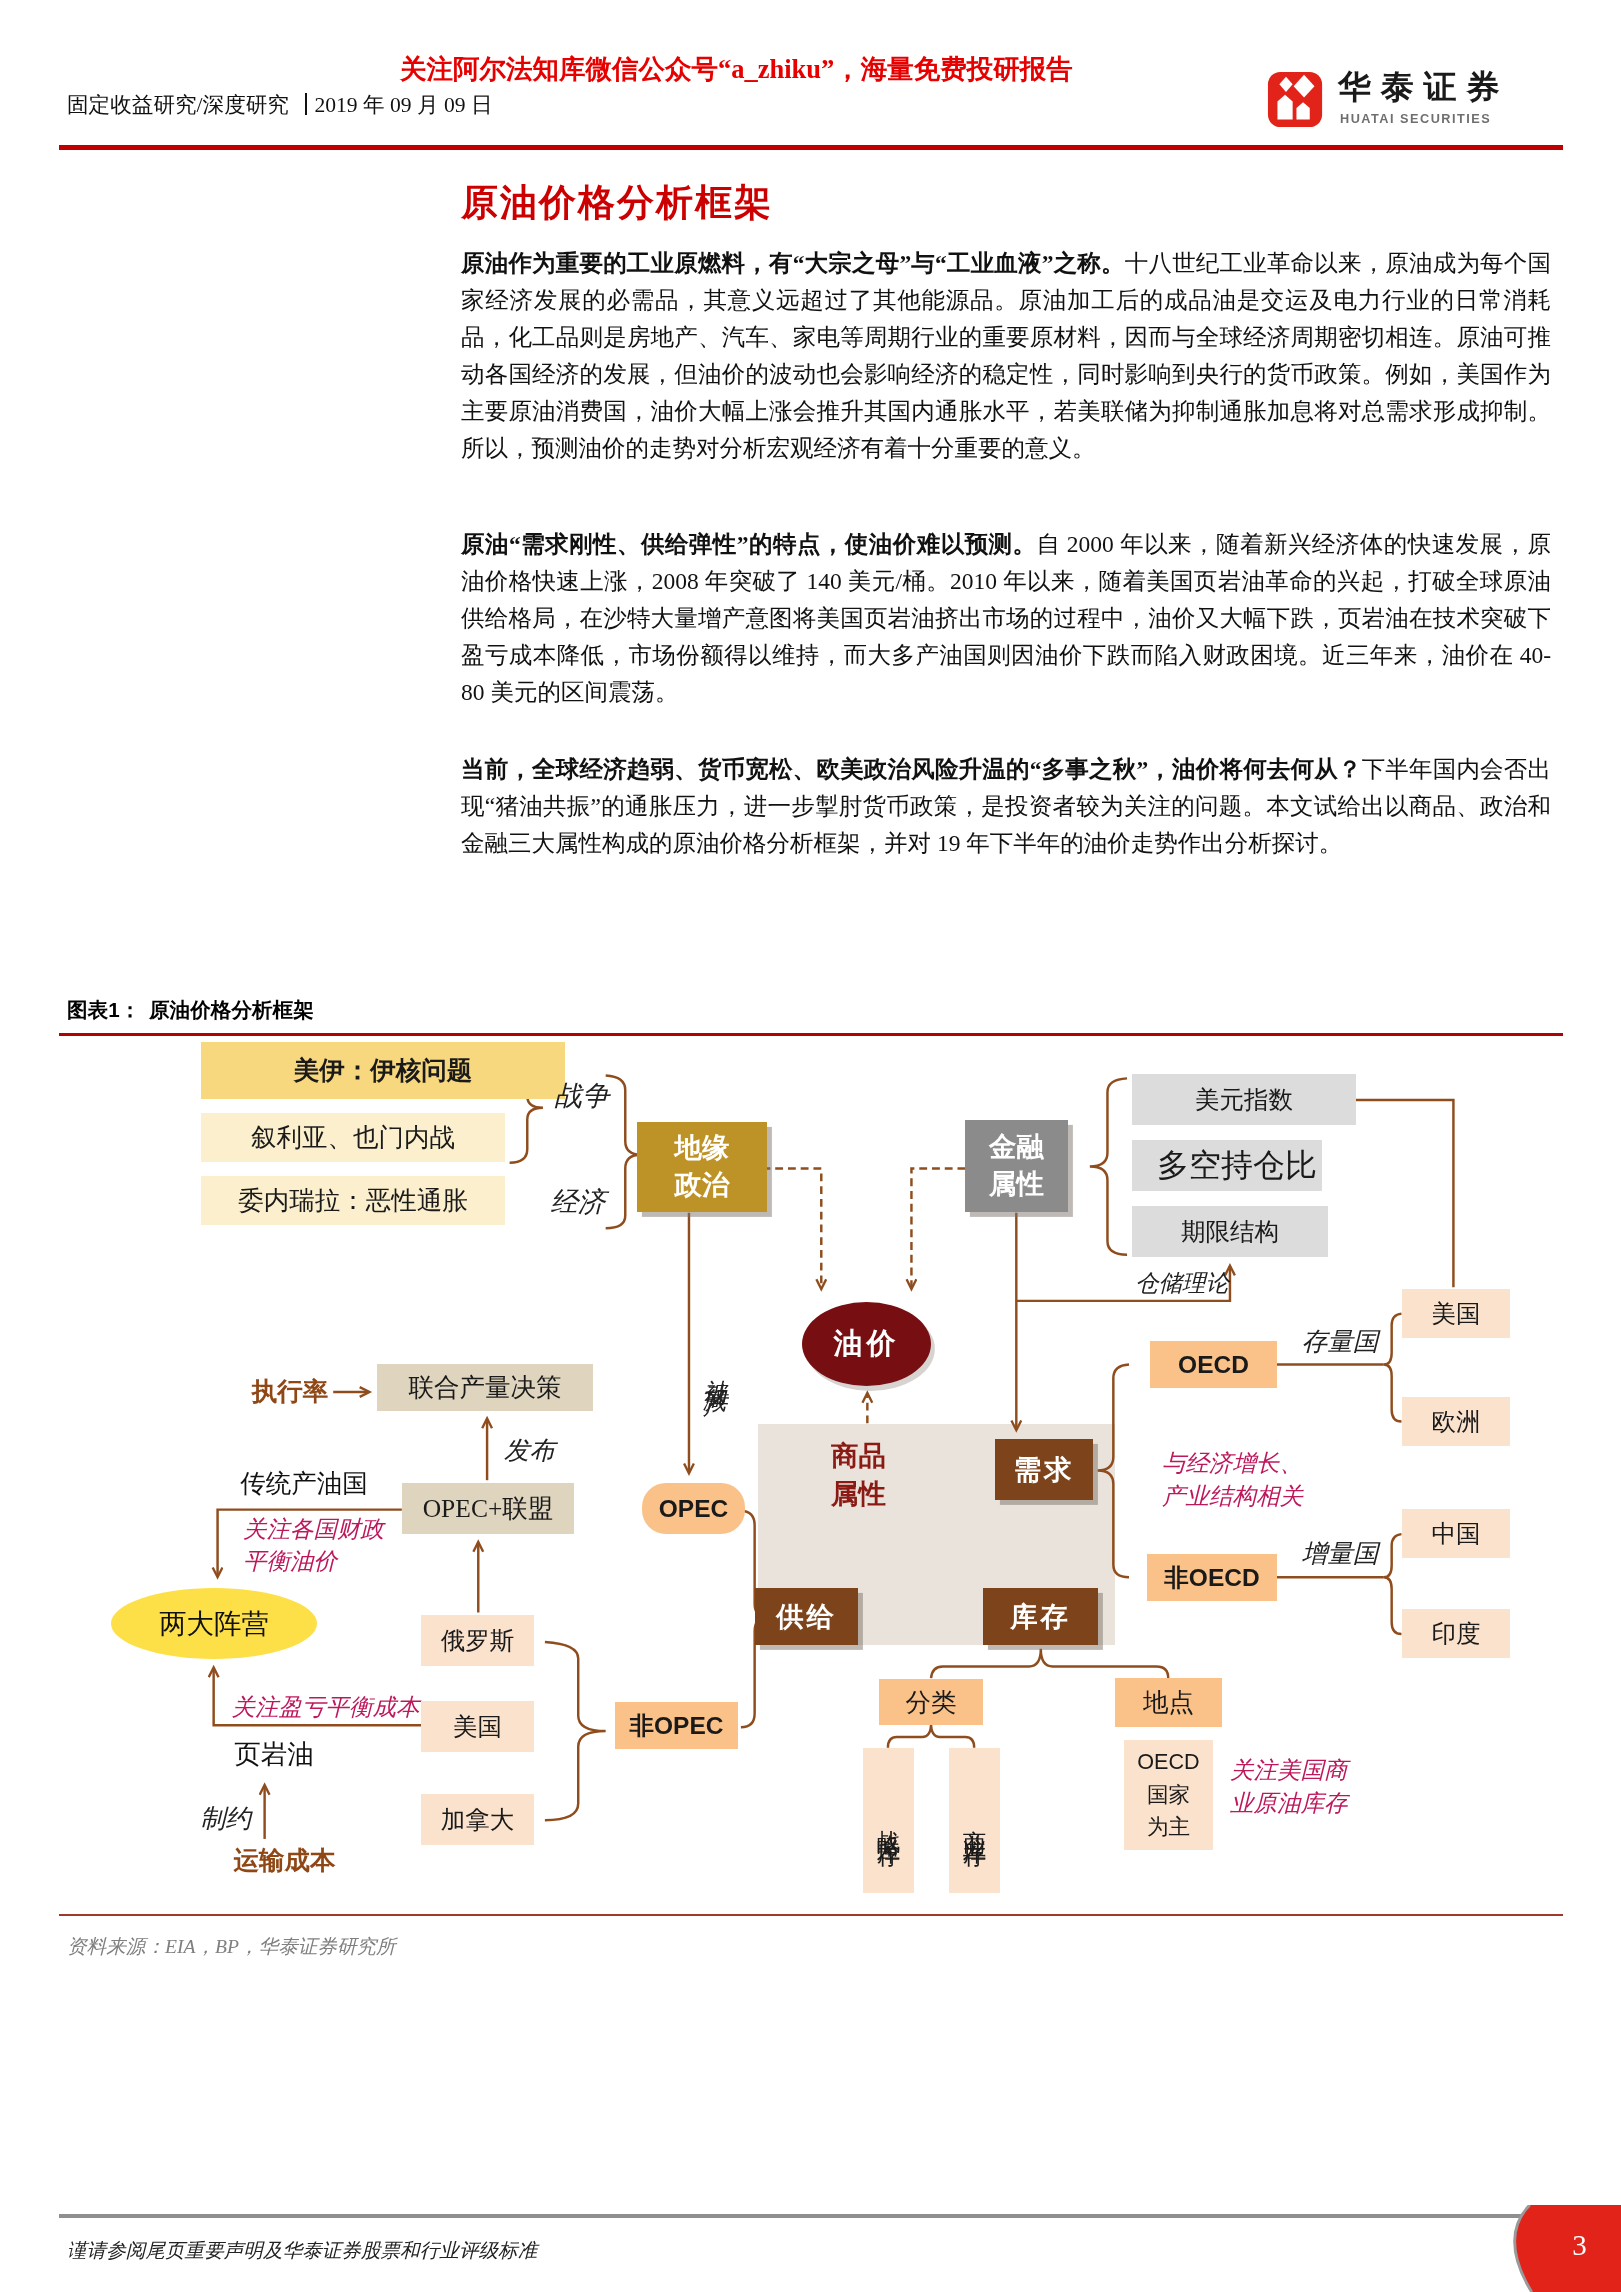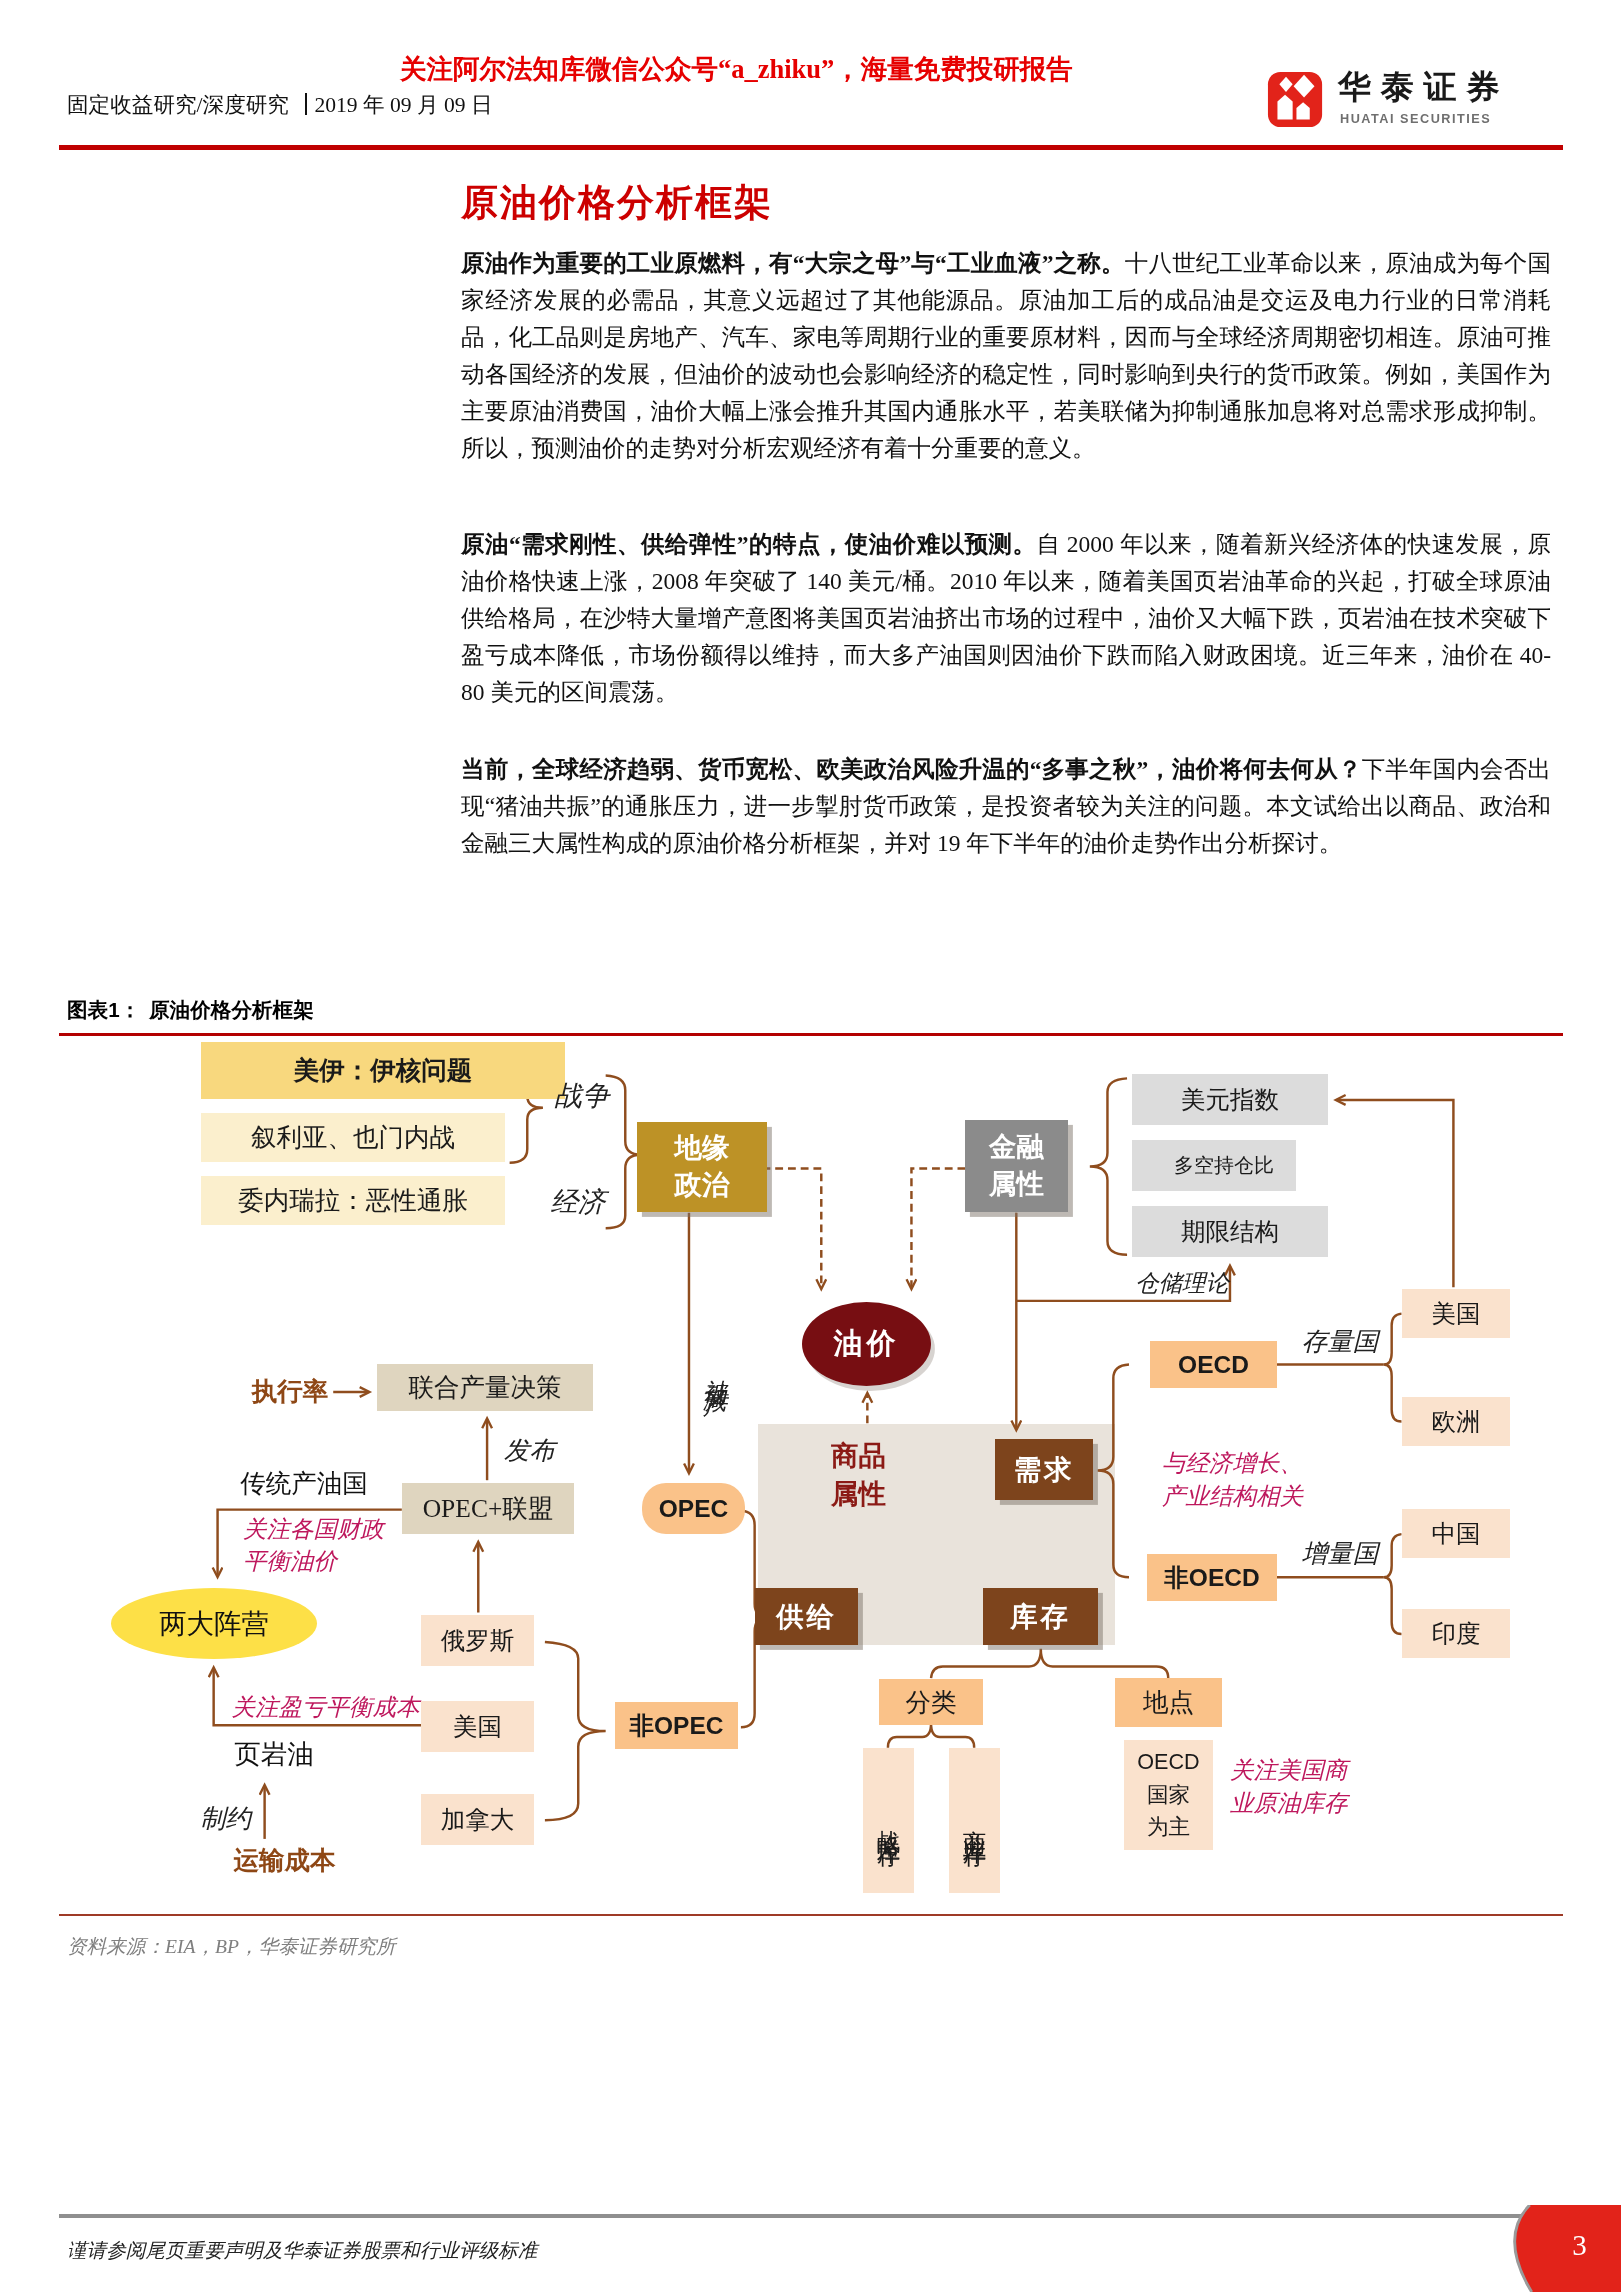--- a/index.html
+++ b/index.html
@@ -129,22 +129,22 @@
   <div class="bx y2 serif" style="left:201px;top:1113px;width:304px;height:49px;font-size:25.5px;">叙利亚、也门内战</div>
   <div class="bx y2 serif" style="left:201px;top:1176px;width:304px;height:49px;font-size:25.5px;">委内瑞拉：恶性通胀</div>
   <div class="bx hand" style="left:545px;top:1076px;width:74px;height:39px;font-size:27.4px;color:#222;">战争</div>
   <div class="bx hand" style="left:541px;top:1182px;width:74px;height:39px;font-size:27.4px;color:#222;">经济</div>
   <div class="bx gold serif pre shadow" style="left:637px;top:1122px;width:130px;height:90px;font-size:27.4px;line-height:1.35;">地缘
 政治</div>
   <div class="bx hand vert" style="left:698px;top:1296px;width:33px;height:147px;font-size:23.5px;color:#222;">被动减产</div>
 
   <div class="bx gry serif pre shadow" style="left:965px;top:1120px;width:103px;height:92px;font-size:27.4px;line-height:1.35;">金融
 属性</div>
-  <div class="bx lgray serif" style="left:1132px;top:1074px;width:196px;height:51px;font-size:24.5px;">美元指数</div>
-  <div class="bx lgray serif" style="left:1132px;top:1140px;width:164px;height:51px;font-size:20px;padding-left:20px;">多空持仓比</div>
+  <div class="bx lgray serif" style="left:1132px;top:1074px;width:224px;height:51px;font-size:24.5px;">美元指数</div>
+  <div class="bx lgray serif" style="left:1132px;top:1140px;width:190px;height:51px;font-size:32px;padding-left:20px;">多空持仓比</div>
   <div class="bx lgray serif" style="left:1132px;top:1206px;width:196px;height:51px;font-size:24.5px;">期限结构</div>
   <div class="bx hand" style="left:1123px;top:1266px;width:118px;height:33px;font-size:23.5px;color:#222;">仓储理论</div>
 
   <div class="bx maroon ell serif" style="left:802px;top:1302px;width:129px;height:84px;font-size:29px;letter-spacing:3.9px;box-shadow:3.9px 4.9px 0 rgba(140,130,120,.35);">油价</div>
 
   <div class="abs serif pre" style="left:831px;top:1437px;font-size:27.4px;font-weight:bold;line-height:1.4;color:#8B1A15;">商品
 属性</div>
   <div class="bx brown serif shadow" style="left:995px;top:1439px;width:98px;height:61px;font-size:27.4px;letter-spacing:2.9px;">需求</div>
   <div class="bx brown serif shadow" style="left:755px;top:1588px;width:103px;height:57px;font-size:27.4px;letter-spacing:2.9px;">供给</div>
   <div class="bx brown serif shadow" style="left:983px;top:1588px;width:115px;height:57px;font-size:27.4px;letter-spacing:2.9px;">库存</div>

